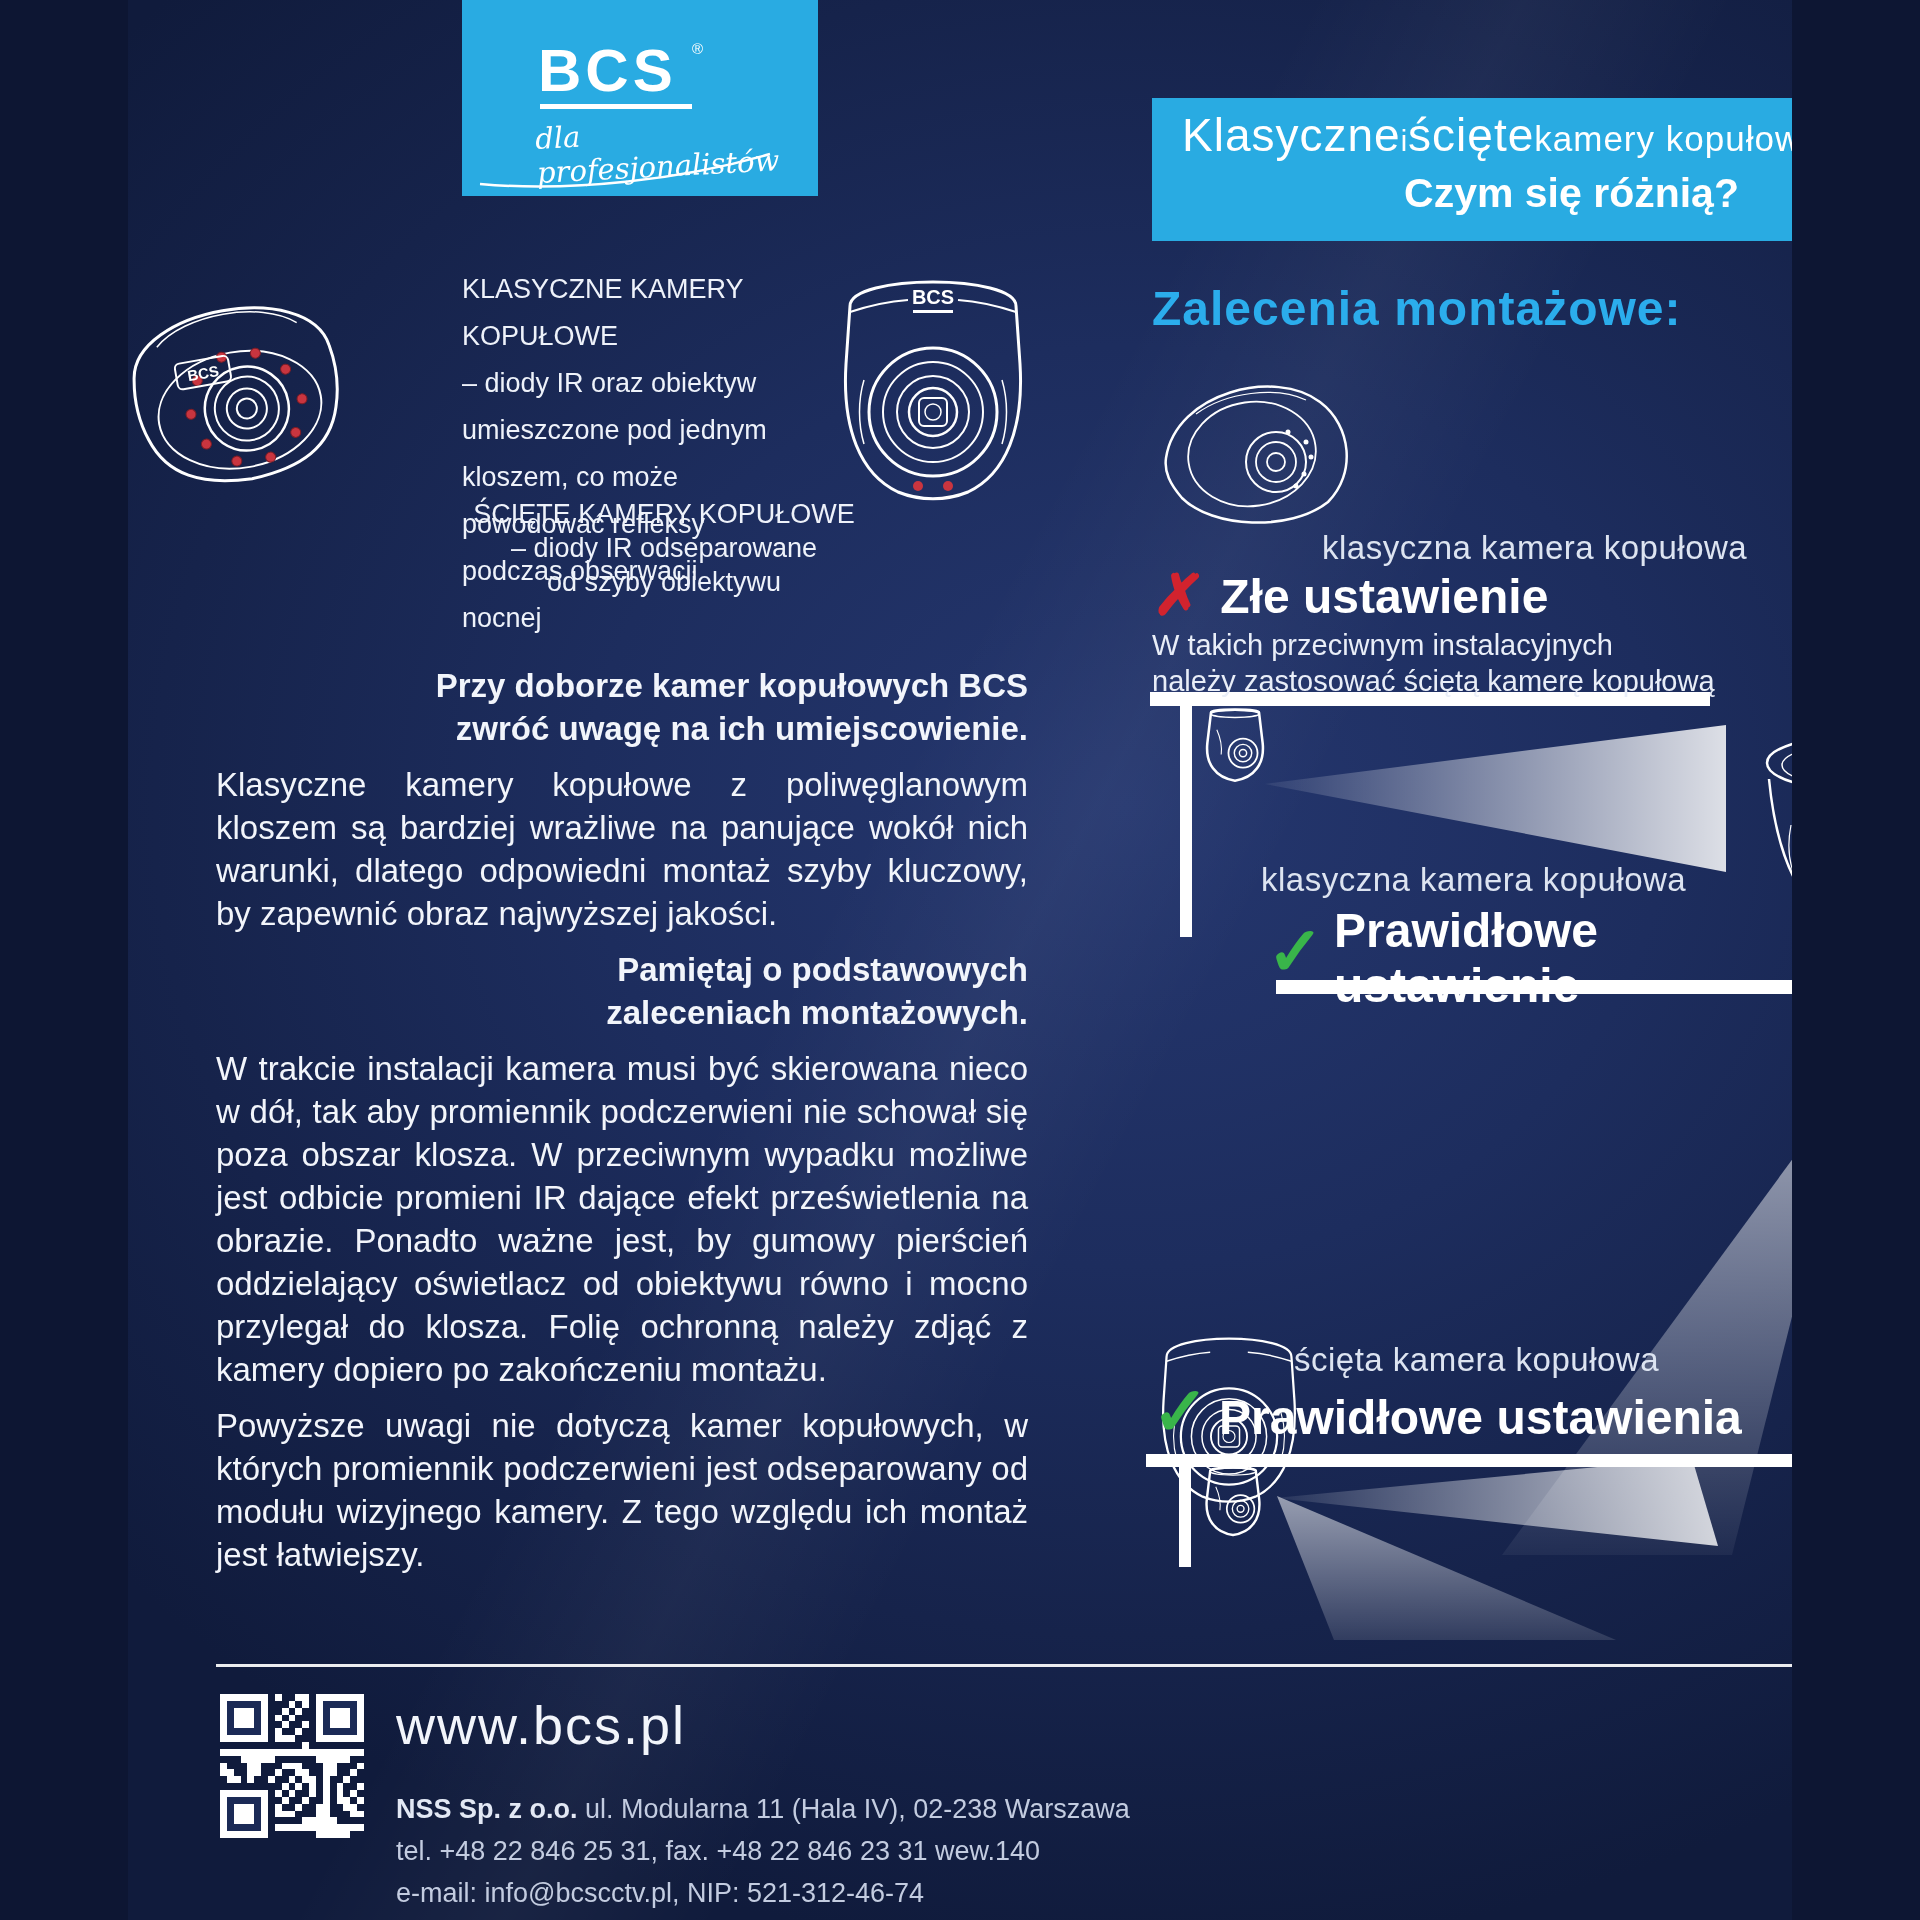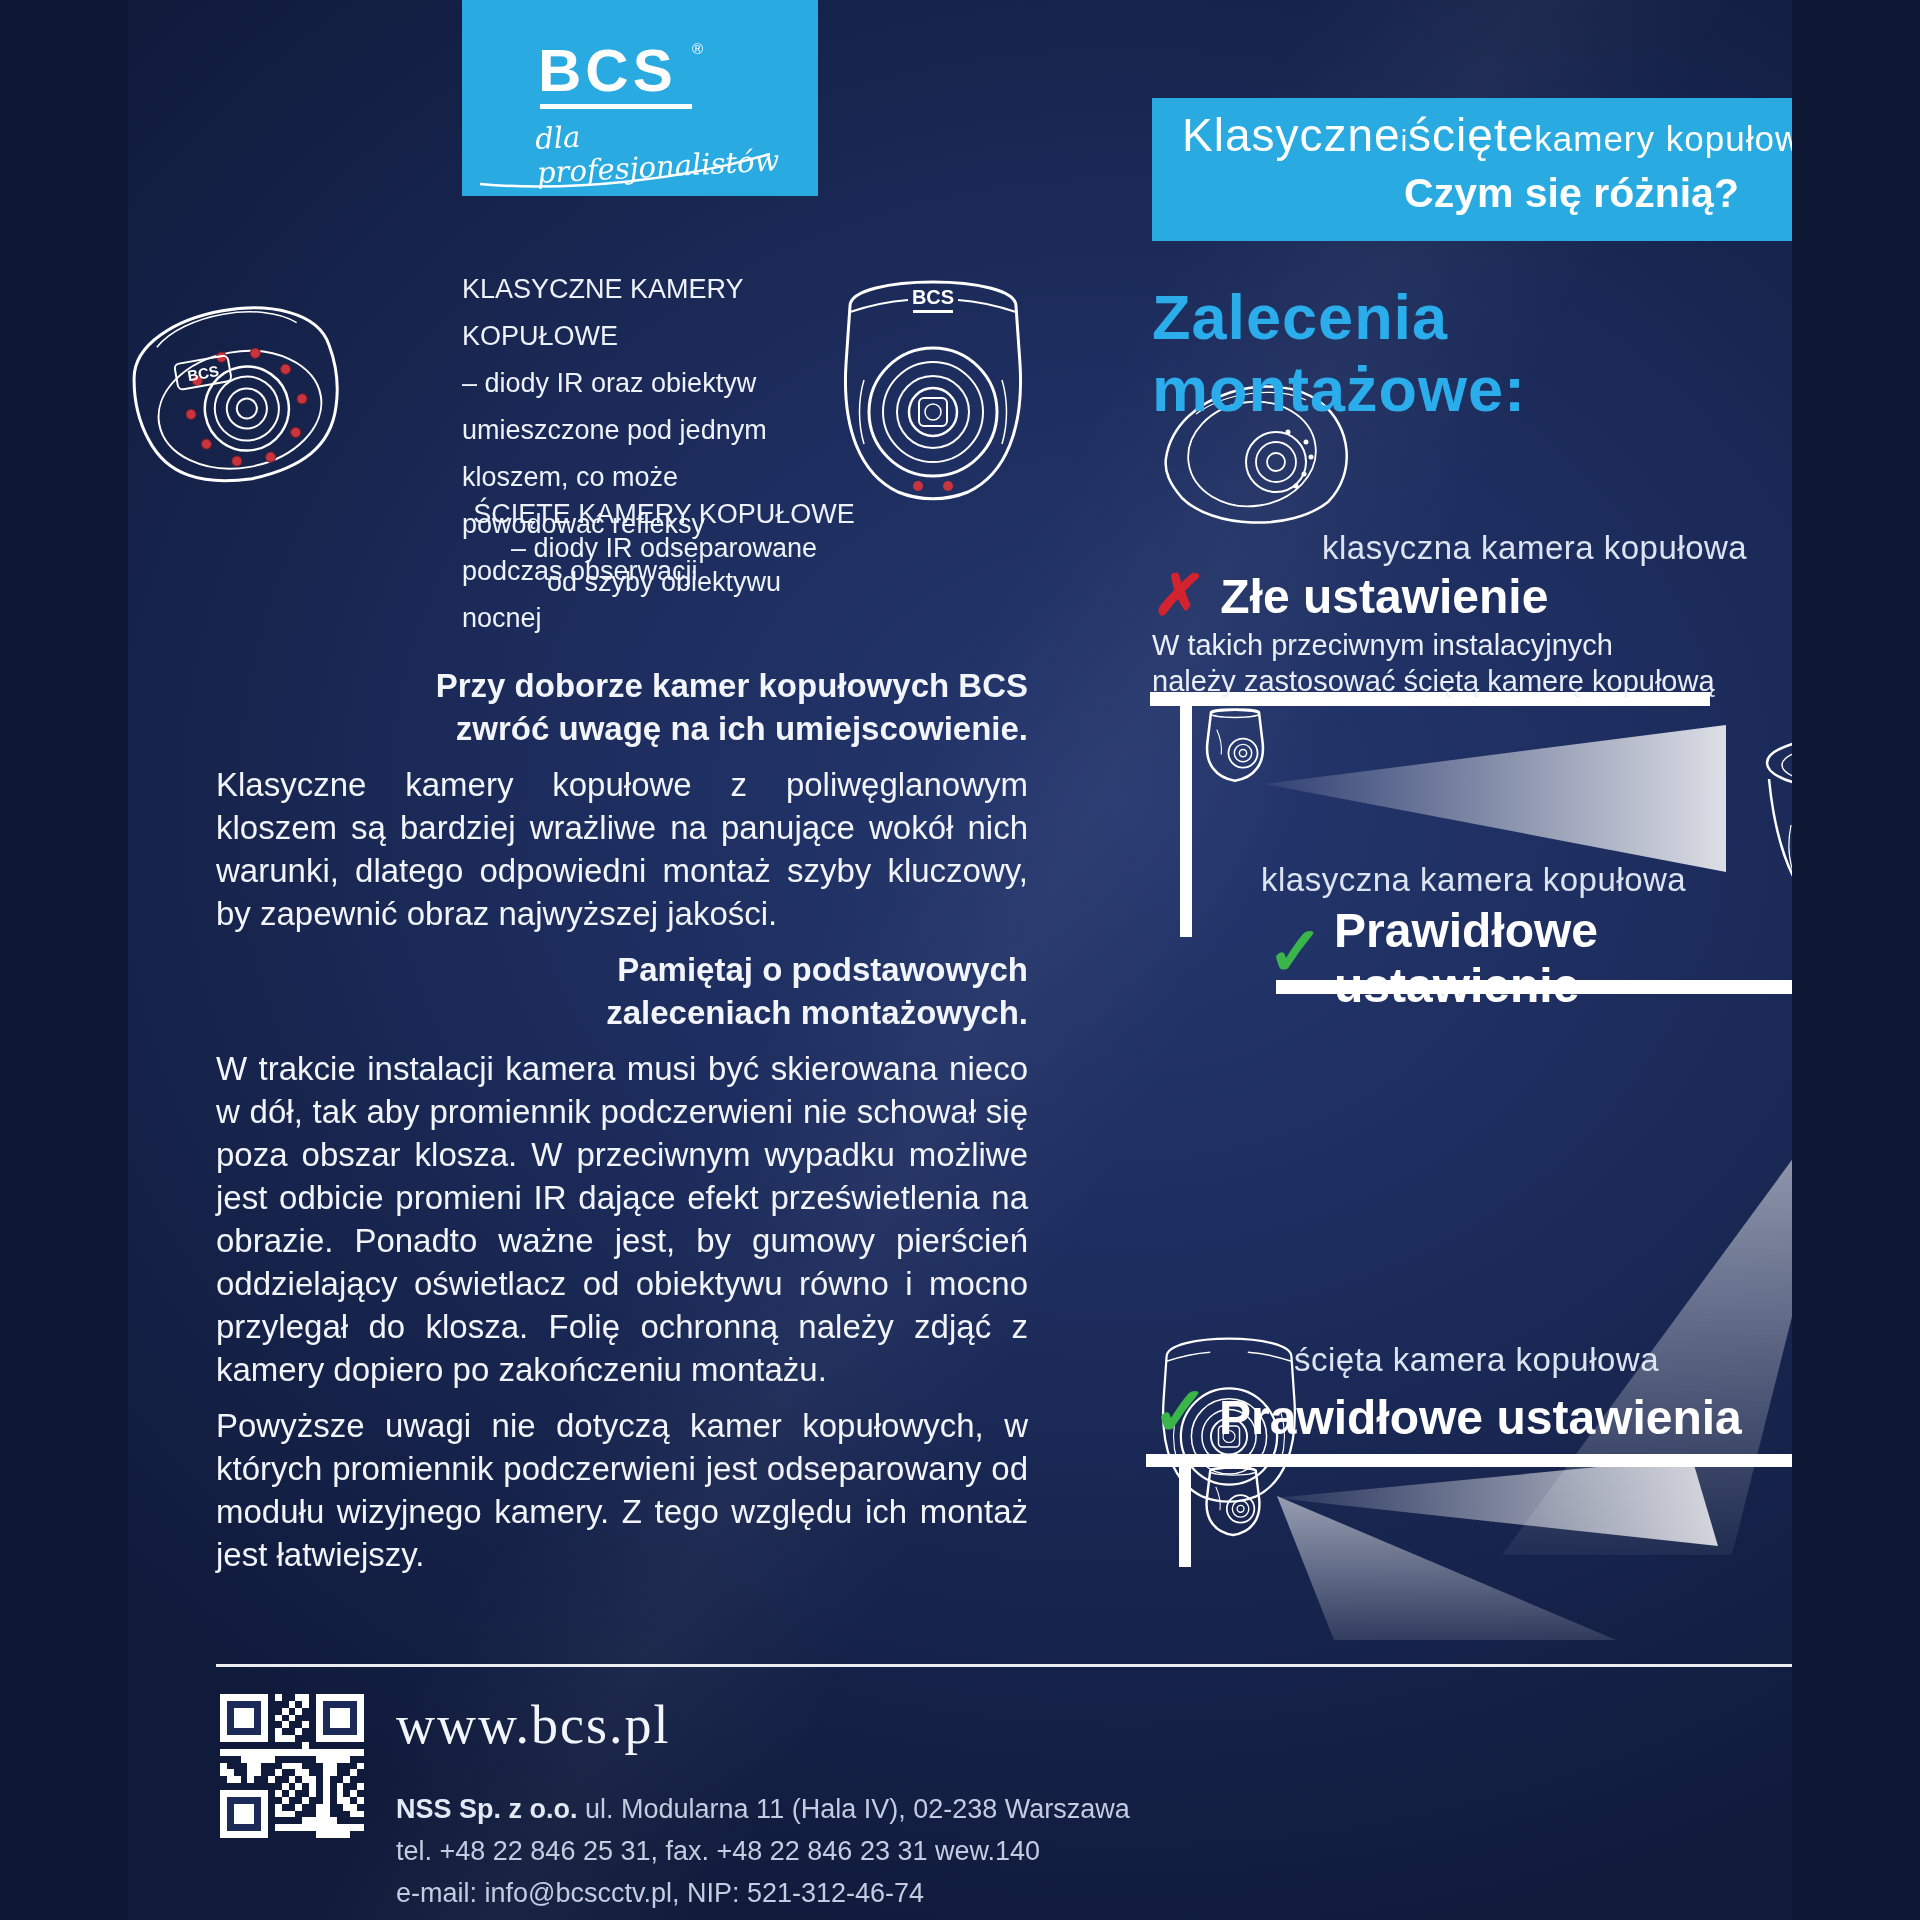--- a/index.html
+++ b/index.html
@@ -29,37 +29,37 @@
   .body-text{left:88px;top:664px;width:812px;font-size:33px;line-height:43px;color:#f2f5fb;}
   .body-text p{margin:0 0 13px 0;text-align:justify;}
   .body-text p.bold{font-weight:bold;white-space:pre-line;text-align:right;}
 
   
   .header-bar{left:1024px;top:98px;width:809px;height:143px;background:#29abe2;box-sizing:border-box;padding:10px 0 0 30px;}
   .hb1{display:flex;align-items:baseline;font-size:46px;letter-spacing:1px;color:#fff;}
   .hb1 .i-small{font-size:29px;}
   .hb1 .rest{font-size:35px;}
   .hb2{font-size:41px;font-weight:bold;margin-top:8px;color:#fff;text-align:center;}
-  .zalecenia{left:1024px;top:281px;font-size:63px;font-weight:bold;color:#2badec;letter-spacing:1px;}
+  .zalecenia{left:1024px;top:281px;font-size:48px;font-weight:bold;color:#2badec;letter-spacing:1px;}
 
   .cam-label{font-size:33px;color:#dde4f1;letter-spacing:.5px;}
   .lbl1{left:1194px;top:529px;}
   .lbl2{left:1133px;top:861px;}
   .lbl3{left:1166px;top:1341px;}
   .verdict{display:flex;align-items:center;font-weight:bold;font-size:48px;color:#fff;}
   .v1{left:1026px;top:566px;}
   .v2{left:1139px;top:903px;}
   .v3{left:1024px;top:1390px;}
   .mark-x{color:#d2232e;font-size:60px;font-weight:bold;margin-right:16px;transform:rotate(6deg);line-height:1;}
   .mark-check{color:#39b54a;font-size:68px;font-weight:bold;margin-right:10px;margin-top:-14px;line-height:1;}
   .note{left:1024px;top:627px;font-size:29px;line-height:36px;white-space:pre-line;color:#e9eef8;}
 
   
   .separator{left:88px;top:1664px;width:1745px;height:3px;background:rgba(255,255,255,.92);}
-  .website{left:268px;top:1694px;font-size:54px;letter-spacing:2px;color:#f2f5fb;font-family:Liberation Serif, serif;}
+  .website{left:268px;top:1694px;font-size:54px;letter-spacing:2px;color:#f2f5fb;}
   .contact{left:268px;top:1788px;font-size:27px;line-height:42px;color:#c3cce0;}
   .contact b{color:#e2e8f4;}
 </style>
 </head>
 <body>
 
 <div class="poster">
   <div class="abs streak"></div>
 
   <svg width="0" height="0" style="position:absolute" aria-hidden="true">

